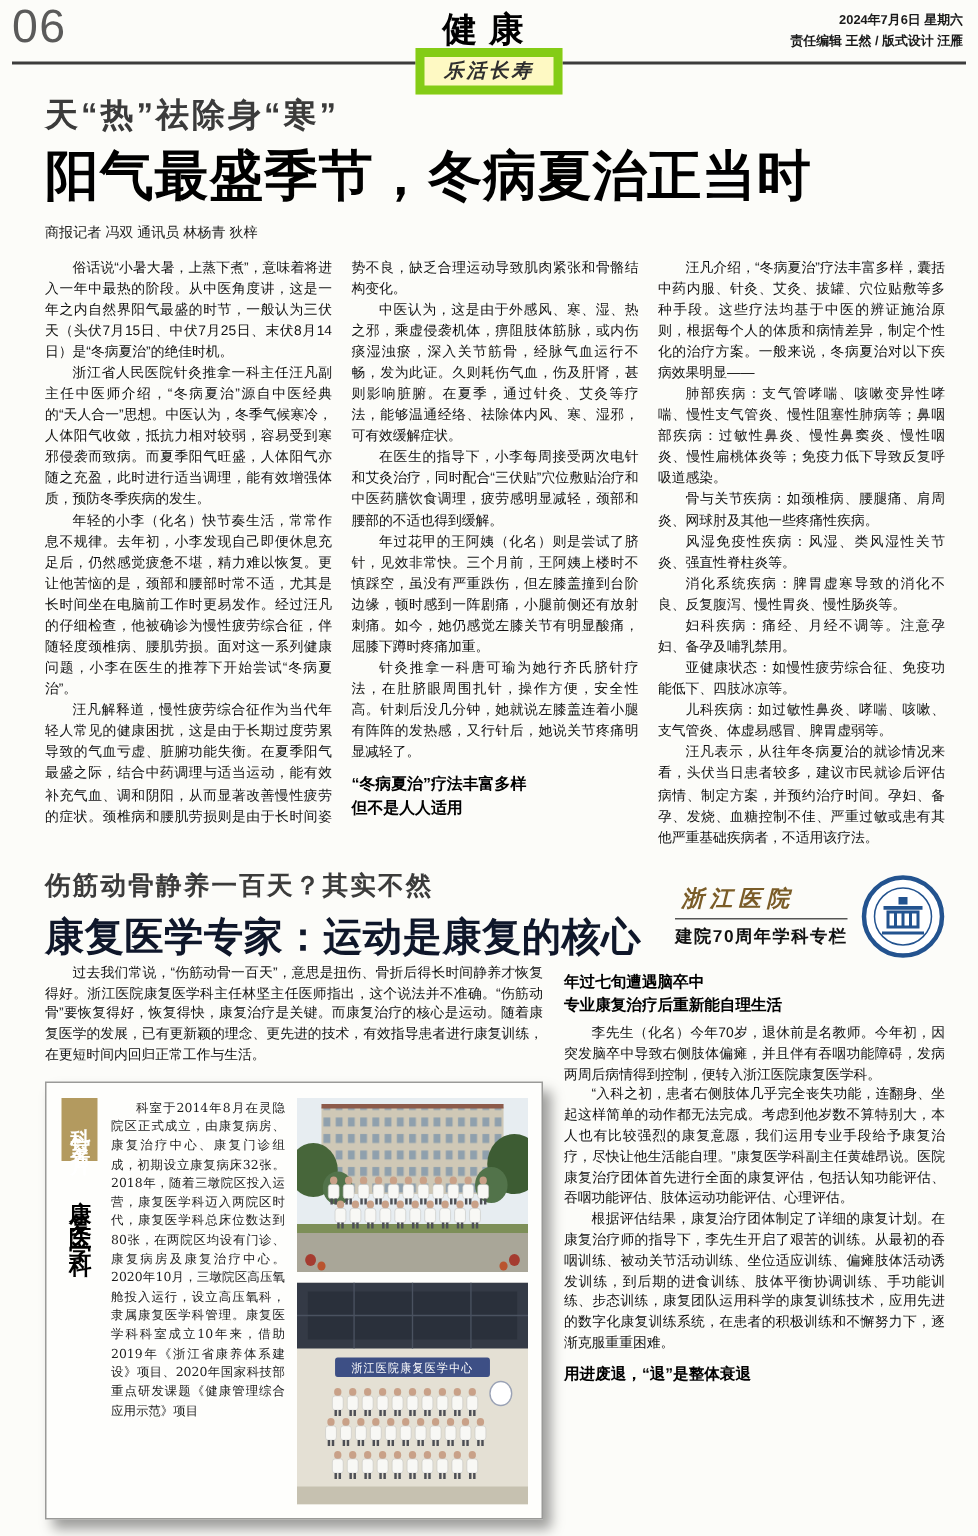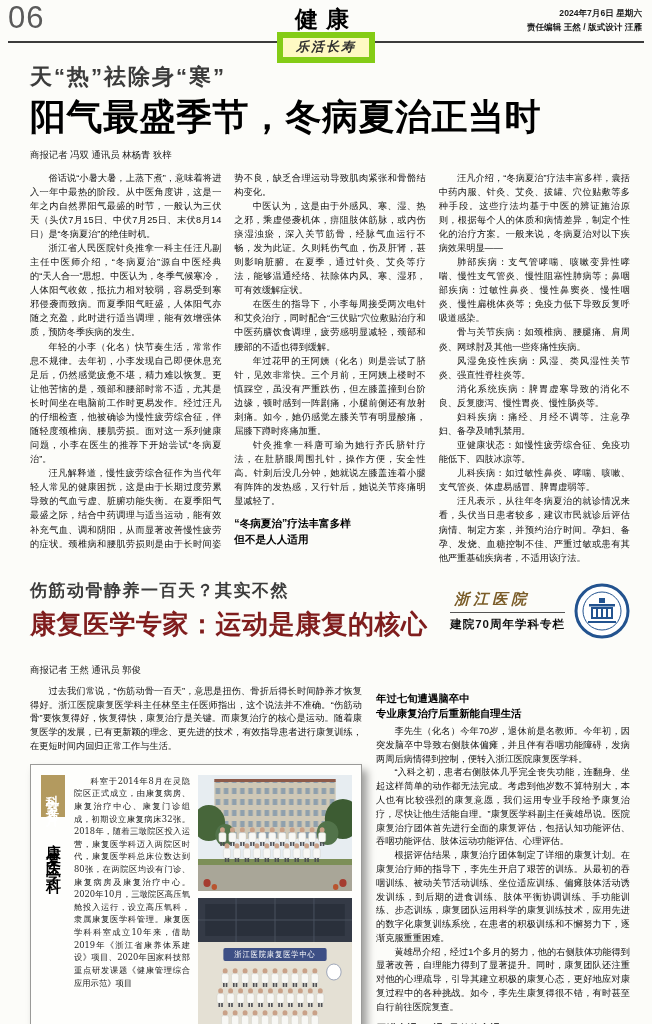--- a/index.html
+++ b/index.html
@@ -21,21 +21,21 @@
   .a1-kicker{font-size:22px;color:#3b3b3b;font-weight:600;letter-spacing:2px;}
   .a1-title{margin:5px 0 12px;font-size:36px;font-weight:900;letter-spacing:0.5px;color:#000;line-height:1.1;}
   .byline{font-size:9.4px;color:#222;margin:0 0 9px;}
   .a1-body{column-count:3;column-gap:13px;font-size:9.2px;line-height:1.53;text-align:justify;}
   .para{margin:0;text-indent:2em;}
   .subhead{font-weight:800;font-size:10.6px;line-height:1.45;margin:8px 0 5px;break-inside:avoid;color:#000;}
   
   .a2{padding:14px 22px 0 30px;}
   .a2-head{display:flex;justify-content:space-between;align-items:flex-start;}
   .a2-kicker{font-size:17px;color:#3b3b3b;font-weight:600;letter-spacing:1.5px;}
-  .a2-title{margin:5px 0 12px;font-size:26px;font-weight:900;color:#7f1d1d;letter-spacing:0.5px;}
+  .a2-title{margin:5px 0 0;font-size:26px;font-weight:900;color:#0f172a;letter-spacing:0.5px;}
   .badge{display:flex;align-items:center;gap:9px;margin-top:4px;}
   .badge-hospital{font-family:"DejaVu Serif",serif;font-style:italic;font-weight:bold;
                   font-size:15px;color:#7a5c28;letter-spacing:4px;padding:0 4px 3px;border-bottom:1.5px solid #555;}
   .badge-sub{font-size:11.5px;font-weight:800;color:#111;letter-spacing:1px;margin-top:4px;}
   .a2-byline{font-size:9.4px;color:#222;margin:10px 0 8px;}
   .a2-grid{display:grid;grid-template-columns:332px 1fr;column-gap:14px;}
   .a2-intro{margin:0 0 10px;font-size:9.2px;line-height:1.5;text-align:justify;text-indent:2em;}
   .a2-right{font-size:9.2px;line-height:1.5;text-align:justify;}
   .a2-right .subhead{font-size:10.4px;margin:6px 0 4px;}
   .a2-right .para{margin:0;}
@@ -116,21 +116,20 @@
           <rect x="19" y="26" width="3" height="8" fill="#ffffff"></rect>
           <rect x="24" y="26" width="3" height="8" fill="#ffffff"></rect>
           <rect x="29" y="26" width="3" height="8" fill="#ffffff"></rect>
           <rect x="34" y="26" width="3" height="8" fill="#ffffff"></rect>
           <rect x="15" y="21" width="26" height="2.5" fill="#23538f"></rect>
           <rect x="25" y="15" width="6" height="5" fill="#23538f"></rect>
           <rect x="14" y="38" width="28" height="2" fill="#23538f"></rect>
         </svg>
       </div>
     </div>
-    <div class="a2-byline byline">商报记者 王然 通讯员 郭俊</div>
 
     <div class="a2-grid">
 
       <div>
         <p class="a2-intro">过去我们常说，“伤筋动骨一百天”，意思是扭伤、骨折后得长时间静养才恢复得好。浙江医院康复医学科主任林坚主任医师指出，这个说法并不准确。“伤筋动骨”要恢复得好，恢复得快，康复治疗是关键。而康复治疗的核心是运动。随着康复医学的发展，已有更新颖的理念、更先进的技术，有效指导患者进行康复训练，在更短时间内回归正常工作与生活。</p>
 
         <div class="card">
           <div class="card-flex">
             <div class="strip">
               <div class="strip-label">科室名片</div>
@@ -237,21 +236,20 @@
       </div>
 
       <div class="a2-right">
           <div class="subhead">
             <div>年过七旬遭遇脑卒中</div>
             <div>专业康复治疗后重新能自理生活</div>
           </div>
           <p class="para">李先生（化名）今年70岁，退休前是名教师。今年初，因突发脑卒中导致右侧肢体偏瘫，并且伴有吞咽功能障碍，发病两周后病情得到控制，便转入浙江医院康复医学科。</p>
           <p class="para">“入科之初，患者右侧肢体几乎完全丧失功能，连翻身、坐起这样简单的动作都无法完成。考虑到他岁数不算特别大，本人也有比较强烈的康复意愿，我们运用专业手段给予康复治疗，尽快让他生活能自理。”康复医学科副主任黄雄昂说。医院康复治疗团体首先进行全面的康复评估，包括认知功能评估、吞咽功能评估、肢体运动功能评估、心理评估。</p>
           <p class="para">根据评估结果，康复治疗团体制定了详细的康复计划。在康复治疗师的指导下，李先生开启了艰苦的训练。从最初的吞咽训练、被动关节活动训练、坐位适应训练、偏瘫肢体活动诱发训练，到后期的进食训练、肢体平衡协调训练、手功能训练、步态训练，康复团队运用科学的康复训练技术，应用先进的数字化康复训练系统，在患者的积极训练和不懈努力下，逐渐克服重重困难。</p>
-          <p class="para">黄雄昂介绍，经过1个多月的努力，他的右侧肢体功能得到显著改善，自理能力得到了显著提升。同时，康复团队还注重对他的心理疏导，引导其建立积极的康复心态，更好地应对康复过程中的各种挑战。如今，李先生康复得很不错，有时甚至自行前往医院复查。</p>
           <div class="subhead">
             <div>用进废退，“退”是整体衰退</div>
           </div>
         </div>
     </div>
   </section>
 
 </div>
 
 </body></html>

